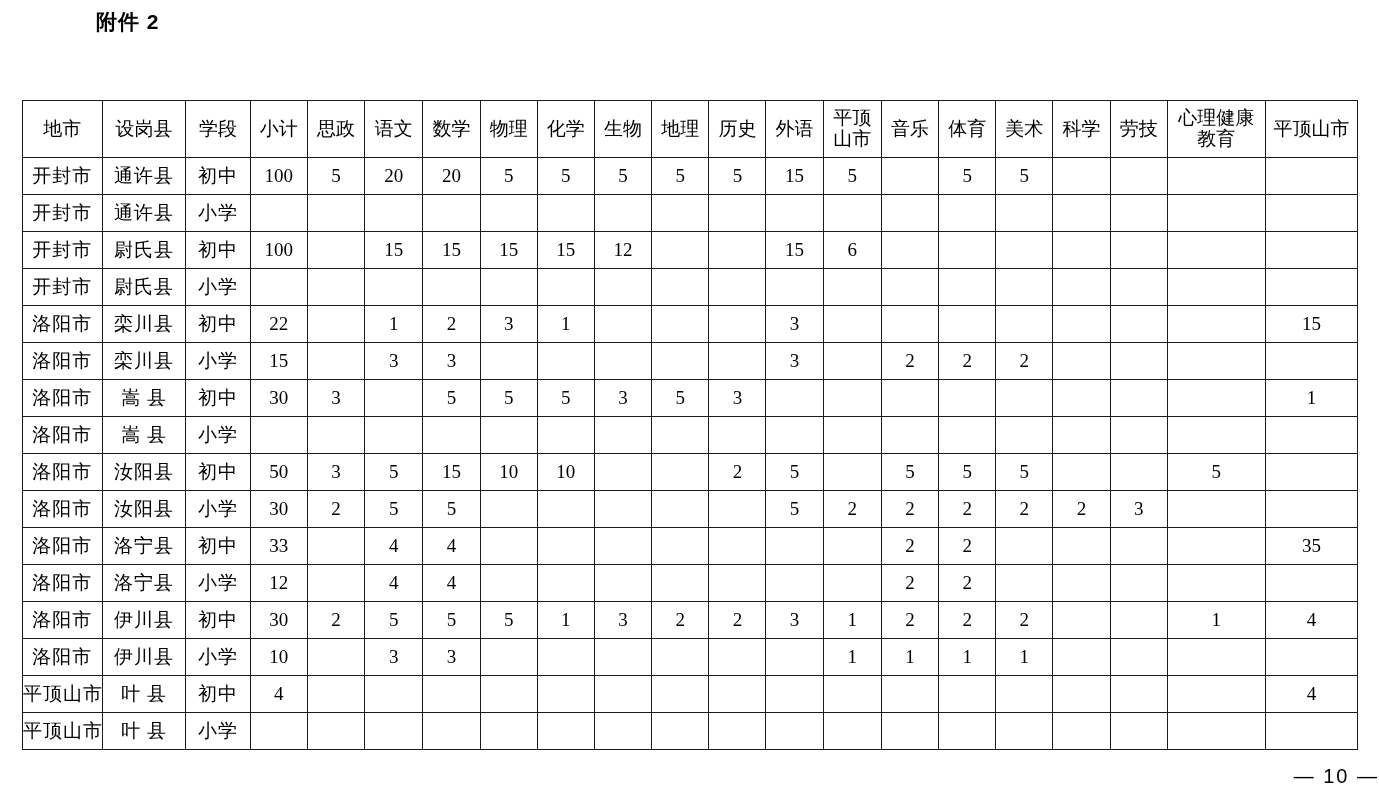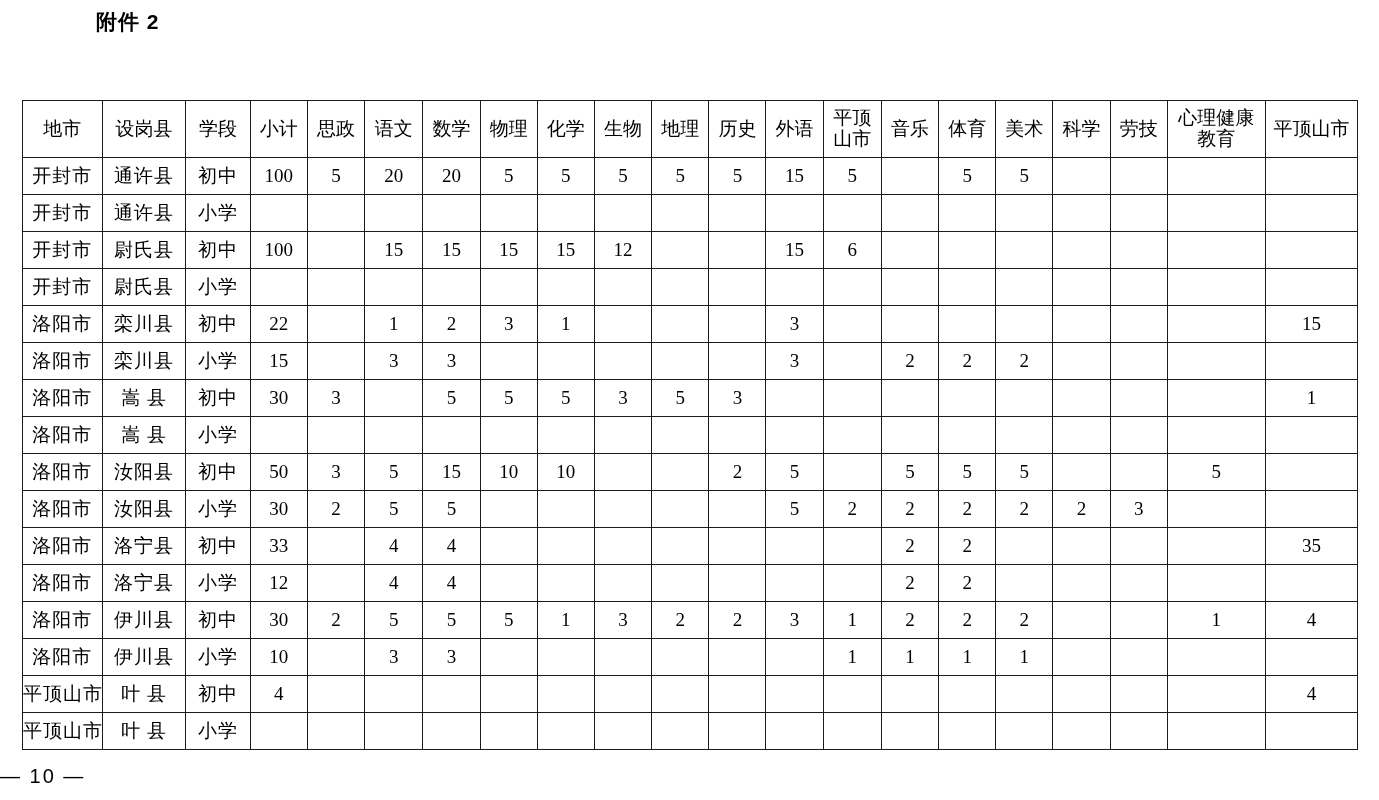--- a/index.html
+++ b/index.html
@@ -80,21 +80,21 @@
   }
   td.num {
     font-family: "Liberation Serif", "DejaVu Serif", serif;
     font-size: 19px;
   }
   .page-number {
     position: absolute;
     left: 0;
     right: 0;
     bottom: 12px;
-    text-align: left;
+    text-align: right;
     font-family: "Liberation Sans", sans-serif;
     font-size: 20px;
     letter-spacing: 2px;
   }
   
   col.c-city    { width: 78px; }
   col.c-county  { width: 82px; }
   col.c-stage   { width: 63px; }
   col.c-total   { width: 56px; }
   col.c-sub     { width: 56px; }

